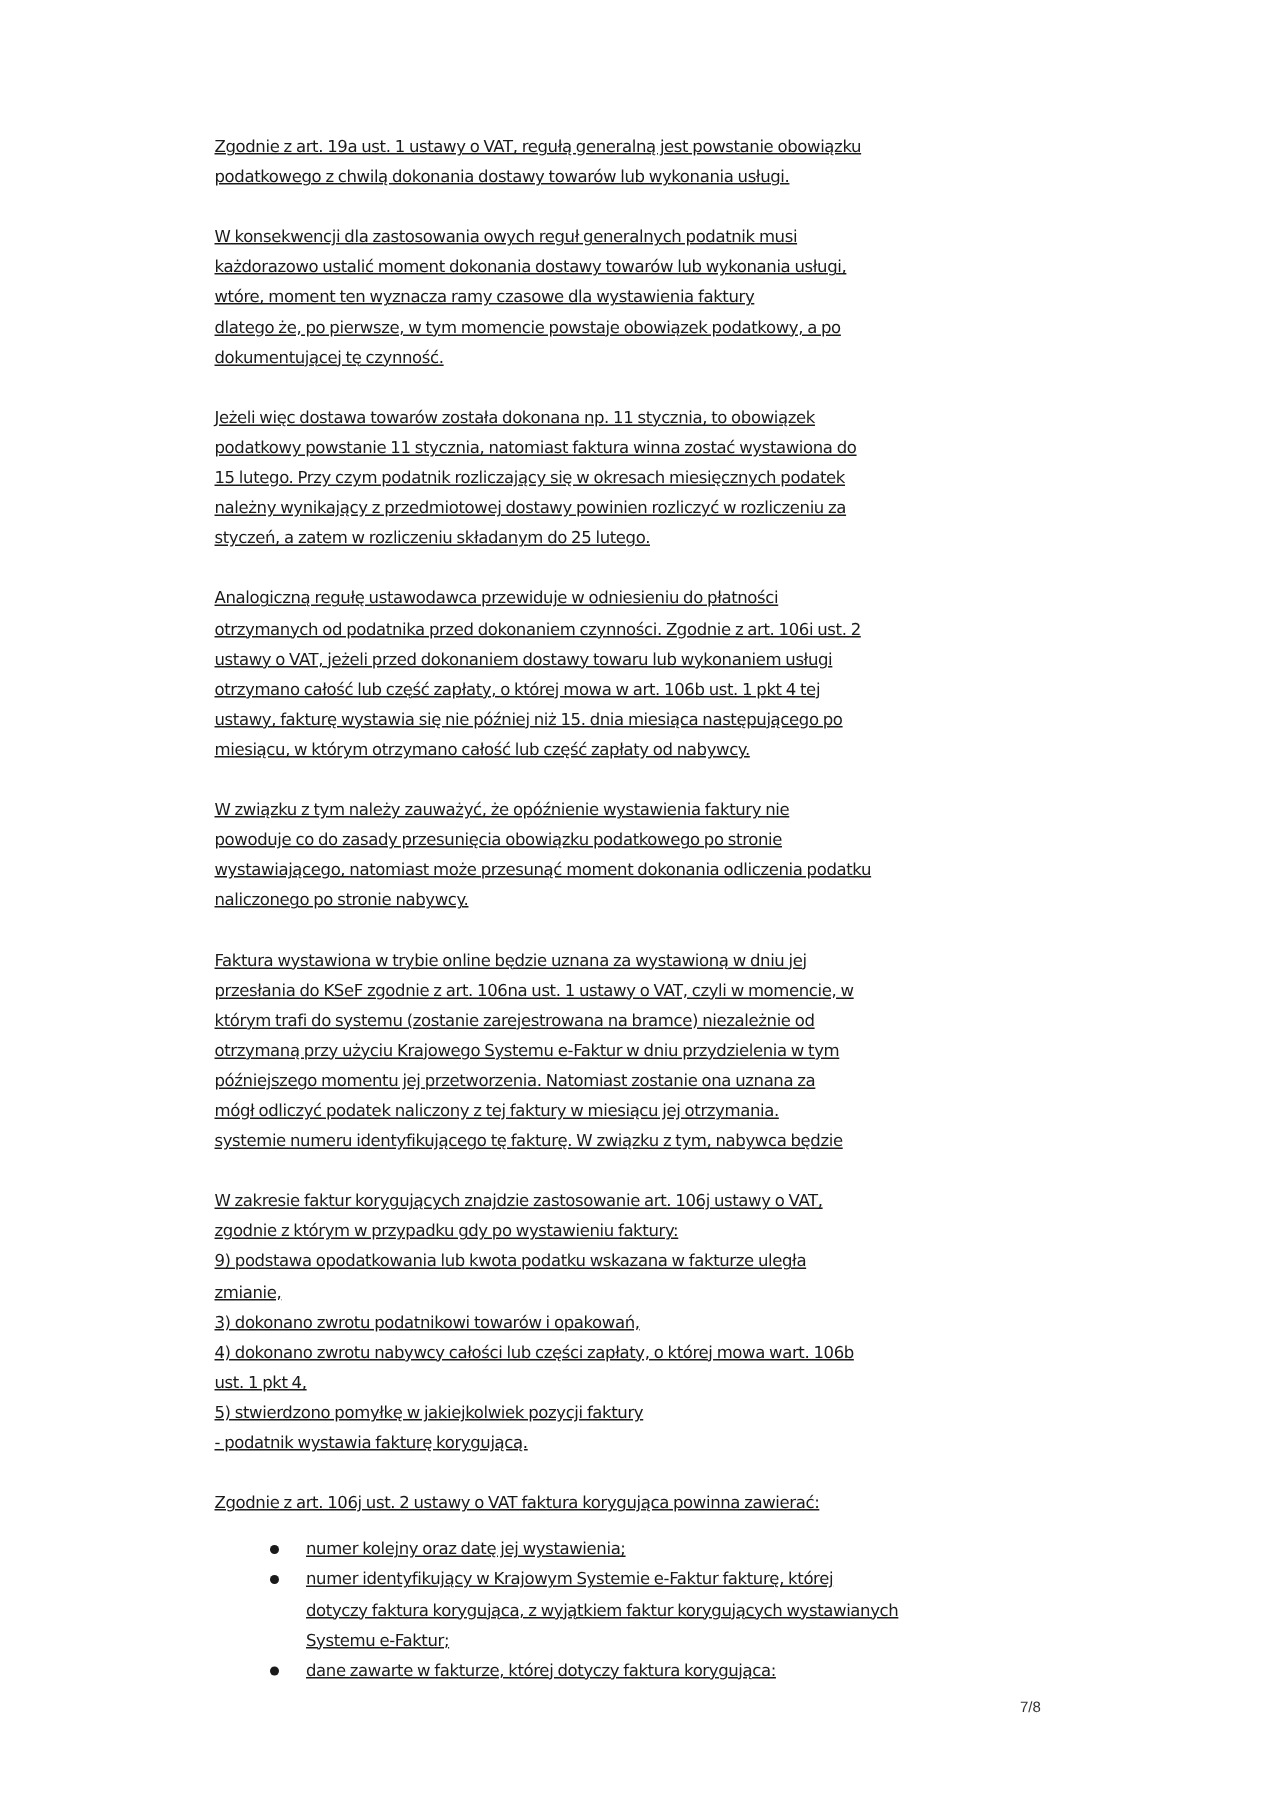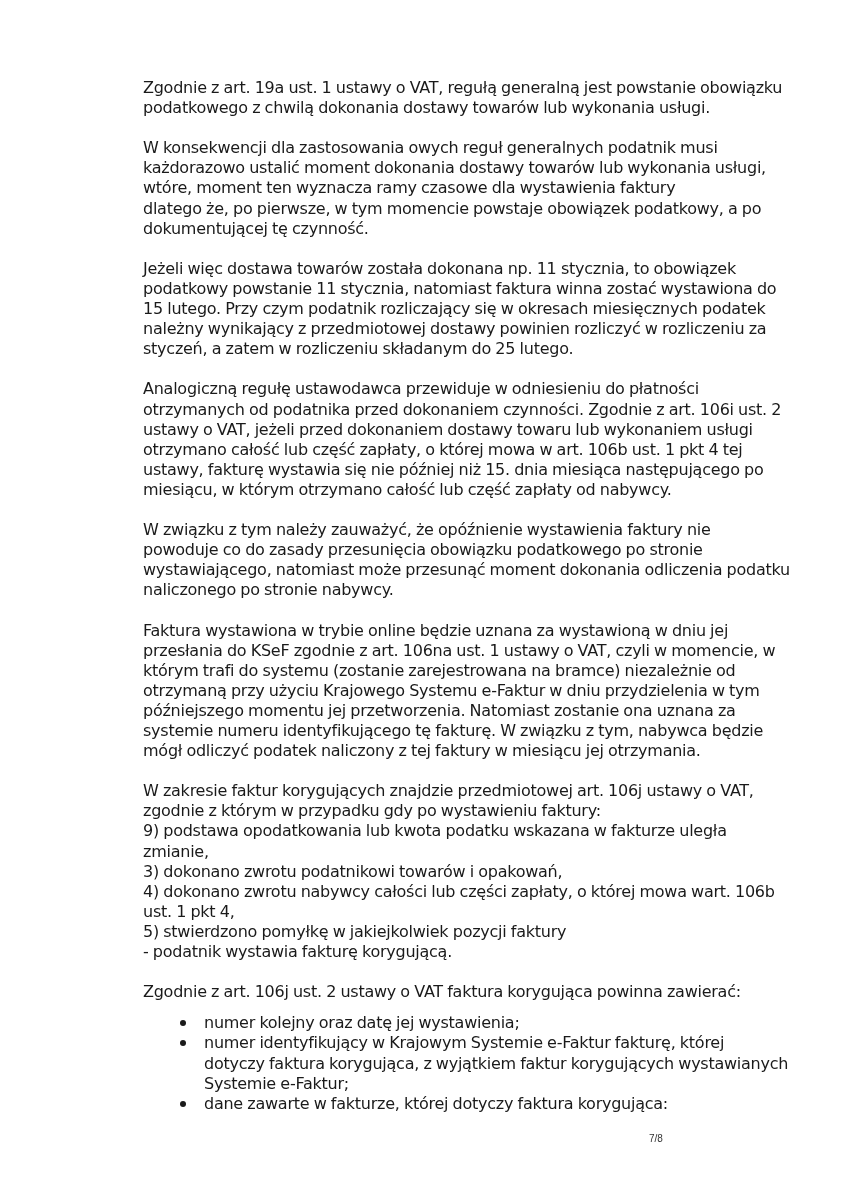--- a/index.html
+++ b/index.html
@@ -11,26 +11,27 @@
       width: 849px;
       height: 1200px;
       position: relative;
       overflow: hidden;
       font-family: "DejaVu Sans", "Liberation Sans", sans-serif;
       color: #1a1a1a;
     }
     .page {
       position: absolute;
       left: 143px;
-      top: 78px;
+      top: 88px;
       width: 580px;
-      font-size: 16px;
+      font-size: 11px;
       line-height: 20.1px;
       letter-spacing: -0.25px;
       word-spacing: -0.5px;
+      text-decoration: underline;
     }
     .para {
       margin: 0 0 20.1px 0;
     }
     .line {
       display: block;
       white-space: nowrap;
     }
     .bullet-list {
       list-style: none;
@@ -45,21 +46,21 @@
       position: absolute;
       left: 26px;
       top: 7px;
       width: 6px;
       height: 6px;
       border-radius: 50%;
       background: #1a1a1a;
     }
     .page-number {
       position: absolute;
-      left: 649px;
+      left: 680px;
       top: 1133px;
       font-size: 10px;
       color: #333333;
       font-family: "Liberation Sans", sans-serif;
     }
   </style>
 </head>
 <body>
 
 <div class="page">
@@ -100,26 +101,26 @@
     <span class="line">wystawiającego, natomiast może przesunąć moment dokonania odliczenia podatku</span>
     <span class="line">naliczonego po stronie nabywcy.</span>
   </p>
 
   <p class="para">
     <span class="line">Faktura wystawiona w trybie online będzie uznana za wystawioną w dniu jej</span>
     <span class="line">przesłania do KSeF zgodnie z art. 106na ust. 1 ustawy o VAT, czyli w momencie, w</span>
     <span class="line">którym trafi do systemu (zostanie zarejestrowana na bramce) niezależnie od</span>
     <span class="line">otrzymaną przy użyciu Krajowego Systemu e-Faktur w dniu przydzielenia w tym</span>
     <span class="line">późniejszego momentu jej przetworzenia. Natomiast zostanie ona uznana za</span>
+    <span class="line">mógł odliczyć podatek naliczony z tej faktury w miesiącu jej otrzymania.</span>
     <span class="line">systemie numeru identyfikującego tę fakturę. W związku z tym, nabywca będzie</span>
-    <span class="line">mógł odliczyć podatek naliczony z tej faktury w miesiącu jej otrzymania.</span>
   </p>
 
   <p class="para">
-    <span class="line">W zakresie faktur korygujących znajdzie przedmiotowej art. 106j ustawy o VAT,</span>
+    <span class="line">W zakresie faktur korygujących znajdzie zastosowanie art. 106j ustawy o VAT,</span>
     <span class="line">zgodnie z którym w przypadku gdy po wystawieniu faktury:</span>
     <span class="line">9) podstawa opodatkowania lub kwota podatku wskazana w fakturze uległa</span>
     <span class="line">zmianie,</span>
     <span class="line">3) dokonano zwrotu podatnikowi towarów i opakowań,</span>
     <span class="line">4) dokonano zwrotu nabywcy całości lub części zapłaty, o której mowa wart. 106b</span>
     <span class="line">ust. 1 pkt 4,</span>
     <span class="line">5) stwierdzono pomyłkę w jakiejkolwiek pozycji faktury</span>
     <span class="line">- podatnik wystawia fakturę korygującą.</span>
   </p>
 
@@ -127,21 +128,21 @@
     <span class="line">Zgodnie z art. 106j ust. 2 ustawy o VAT faktura korygująca powinna zawierać:</span>
     <ul class="bullet-list">
       <li class="bullet-item">
         <span class="bullet-dot"></span>
         <span class="line">numer kolejny oraz datę jej wystawienia;</span>
       </li>
       <li class="bullet-item">
         <span class="bullet-dot"></span>
         <span class="line">numer identyfikujący w Krajowym Systemie e-Faktur fakturę, której</span>
         <span class="line">dotyczy faktura korygująca, z wyjątkiem faktur korygujących wystawianych</span>
-        <span class="line">Systemie e-Faktur;</span>
+        <span class="line">Systemu e-Faktur;</span>
       </li>
       <li class="bullet-item">
         <span class="bullet-dot"></span>
         <span class="line">dane zawarte w fakturze, której dotyczy faktura korygująca:</span>
       </li>
     </ul>
   </div>
 
 </div>
 

